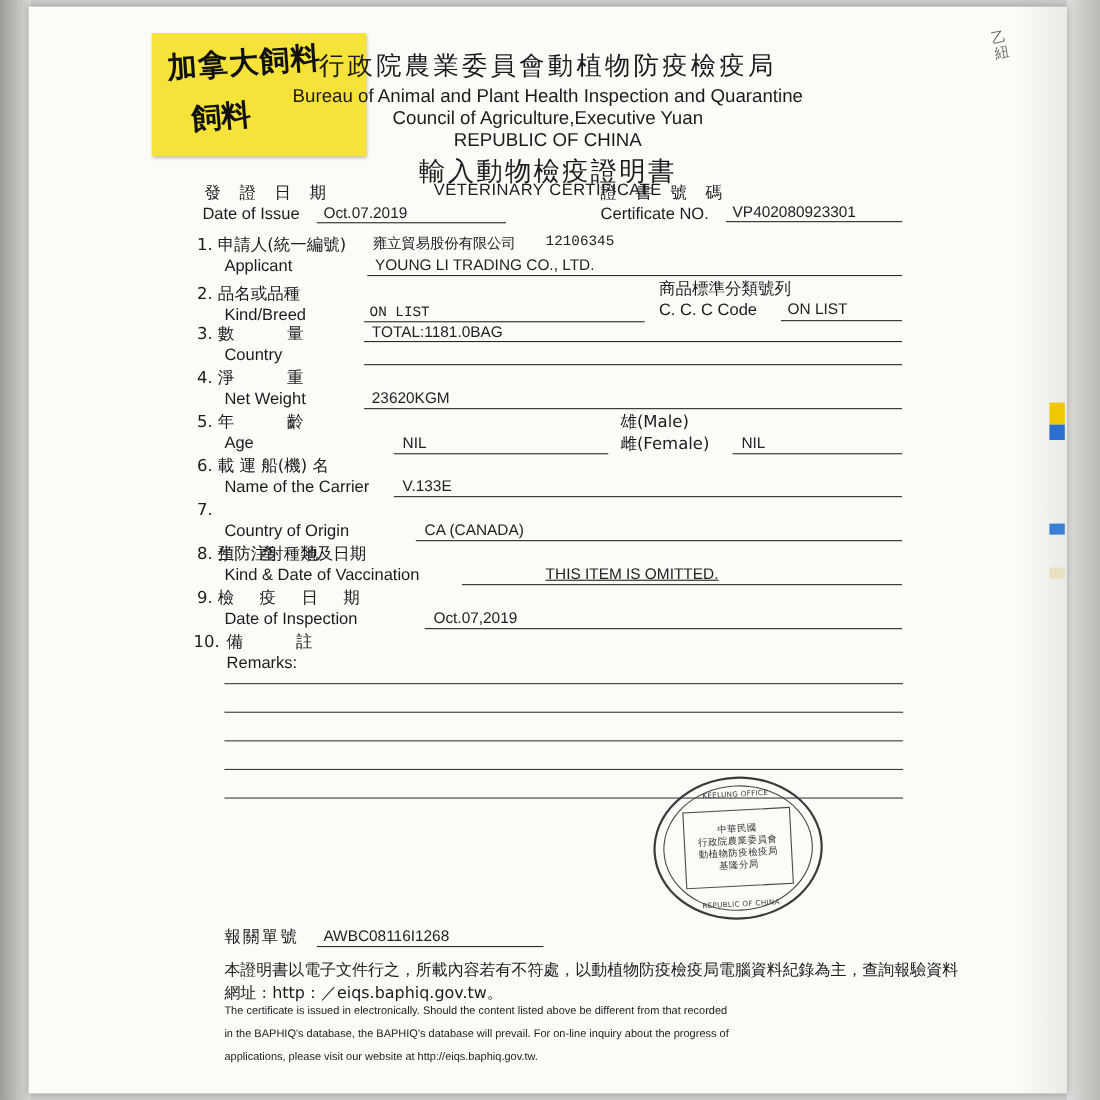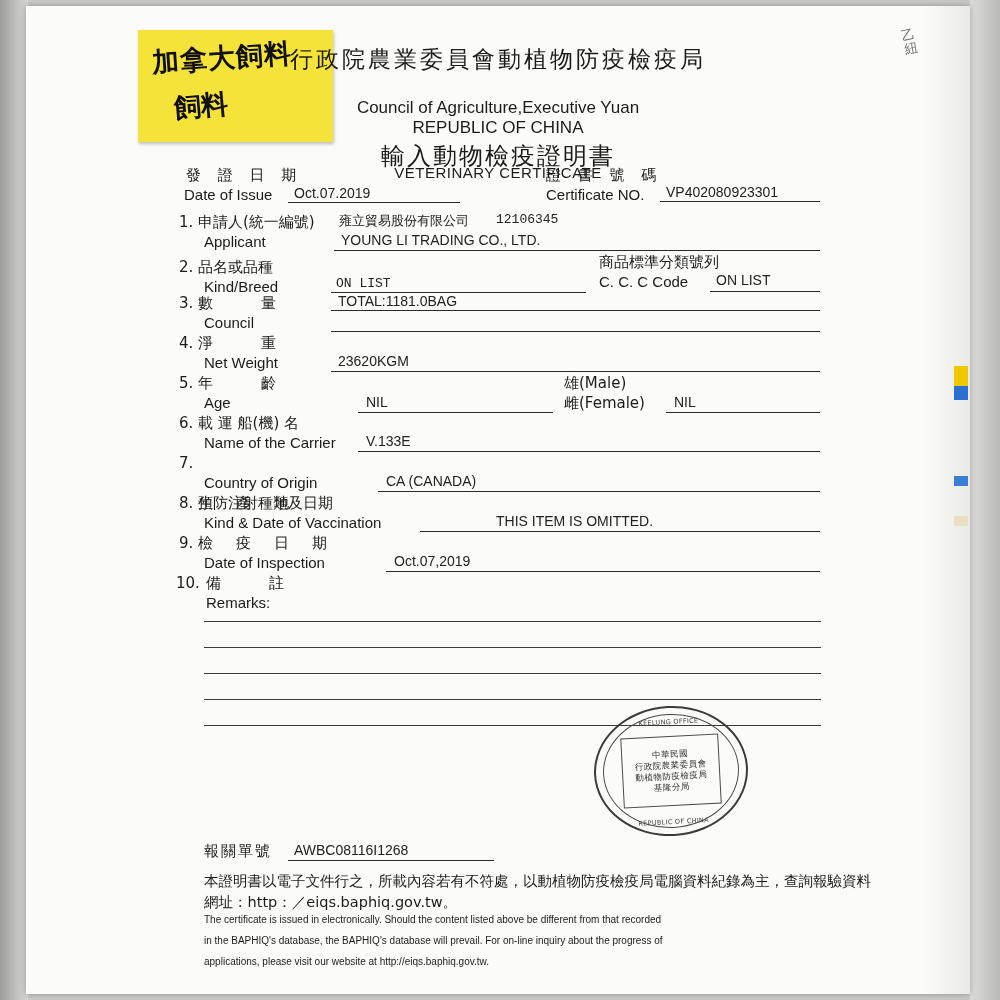--- a/index.html
+++ b/index.html
@@ -242,20 +242,21 @@
   <div class="sheet">
 
     <div class="sticky">
       <div class="hand">加拿大飼料</div>
       <div class="hand2">飼料</div>
     </div>
 
     <div class="corner-note">乙<br>紐</div>
 
     <div class="hdr hdr-cn">行政院農業委員會動植物防疫檢疫局</div>
+    <div class="hdr hdr-en1">Bureau of Animal and Plant Health Inspection and Quarantine</div>
     <div class="hdr hdr-en2">Council of Agriculture,Executive Yuan</div>
     <div class="hdr hdr-en3">REPUBLIC OF CHINA</div>
     <div class="hdr hdr-cn2">輸入動物檢疫證明書</div>
     <div class="hdr hdr-en4">VETERINARY CERTIFICATE</div>
 
     <div class="form">
 
       <div class="lbl-cn" style="left:160px; top:160px; letter-spacing:6px;">發 證 日 期</div>
       <div class="lbl-en" style="left:158px; top:180px;">Date of Issue</div>
       <div class="val" style="left:268px; top:179px;">Oct.07.2019</div>
@@ -280,21 +281,21 @@
       <div class="val-sm" style="left:310px; top:270px;">ON LIST</div>
       <div class="rule" style="left:305px; top:286px; width:255px;"></div>
 
       <div class="lbl-cn" style="left:573px; top:247px;">商品標準分類號列</div>
       <div class="lbl-en" style="left:573px; top:267px;">C. C. C Code</div>
       <div class="val" style="left:690px; top:266px;">ON LIST</div>
       <div class="rule" style="left:684px; top:285px; width:110px;"></div>
 
       <div class="lbl-cn" style="left:153px; top:288px;">3.</div>
       <div class="lbl-cn" style="left:172px; top:288px; letter-spacing:6px;">數　　量</div>
-      <div class="lbl-en" style="left:178px; top:308px;">Council</div>
+      <div class="lbl-en" style="left:178px; top:308px;">Country</div>
       <div class="val" style="left:312px; top:287px;">TOTAL:1181.0BAG</div>
       <div class="rule" style="left:305px; top:304px; width:489px;"></div>
       <div class="rule" style="left:305px; top:325px; width:489px;"></div>
 
       <div class="lbl-cn" style="left:153px; top:328px;">4.</div>
       <div class="lbl-cn" style="left:172px; top:328px; letter-spacing:6px;">淨　　重</div>
       <div class="lbl-en" style="left:178px; top:348px;">Net Weight</div>
       <div class="val" style="left:312px; top:347px;">23620KGM</div>
       <div class="rule" style="left:305px; top:365px; width:489px;"></div>
 
@@ -317,21 +318,21 @@
 
       <div class="lbl-cn" style="left:153px; top:448px;">7.</div>
       <div class="lbl-cn" style="left:172px; top:448px; letter-spacing:4px;margin-top:40px;">生　產　地</div>
       <div class="lbl-en" style="left:178px; top:468px;">Country of Origin</div>
       <div class="val" style="left:360px; top:467px;">CA (CANADA)</div>
       <div class="rule" style="left:352px; top:485px; width:442px;"></div>
 
       <div class="lbl-cn" style="left:153px; top:488px;">8.</div>
       <div class="lbl-cn" style="left:172px; top:488px;">預防注射種類及日期</div>
       <div class="lbl-en" style="left:178px; top:508px;">Kind &amp; Date of Vaccination</div>
-      <div class="val" style="left:470px; top:507px;">THIS ITEM IS OMITTED.</div>
+      <div class="val" style="left:470px; top:507px;text-decoration:underline;">THIS ITEM IS OMITTED.</div>
       <div class="rule" style="left:394px; top:525px; width:400px;"></div>
 
       <div class="lbl-cn" style="left:153px; top:528px;">9.</div>
       <div class="lbl-cn" style="left:172px; top:528px; letter-spacing:4px;">檢　疫　日　期</div>
       <div class="lbl-en" style="left:178px; top:548px;">Date of  Inspection</div>
       <div class="val" style="left:368px; top:547px;">Oct.07,2019</div>
       <div class="rule" style="left:360px; top:565px; width:434px;"></div>
 
       <div class="lbl-cn" style="left:150px; top:568px;">10.</div>
       <div class="lbl-cn" style="left:180px; top:568px; letter-spacing:6px;">備　　註</div>

